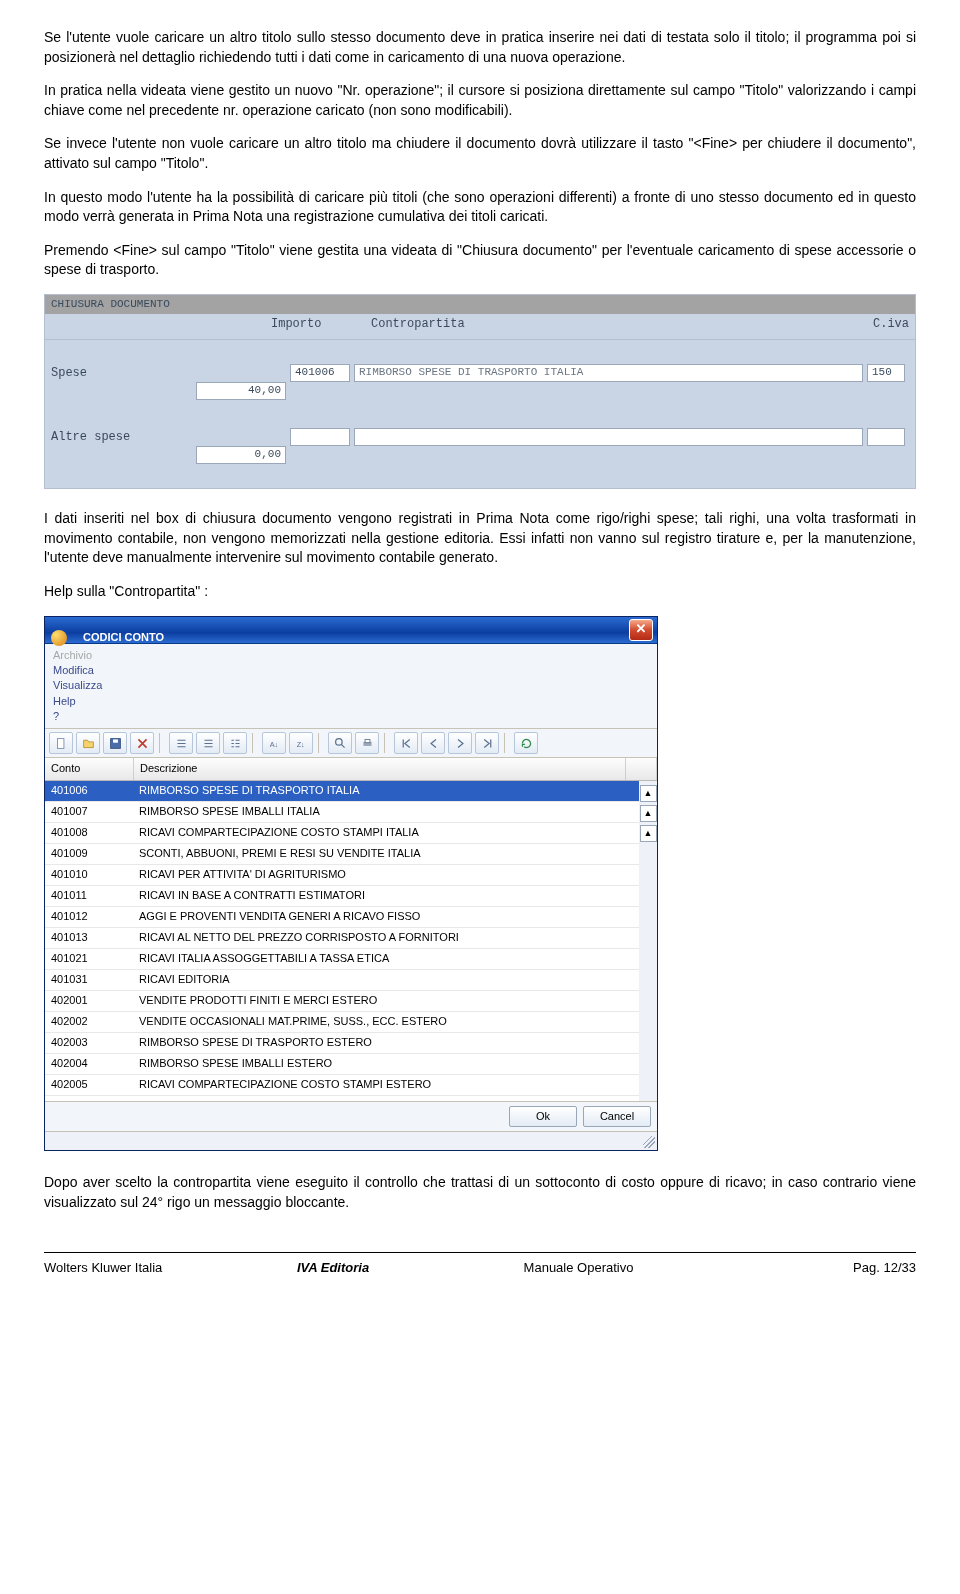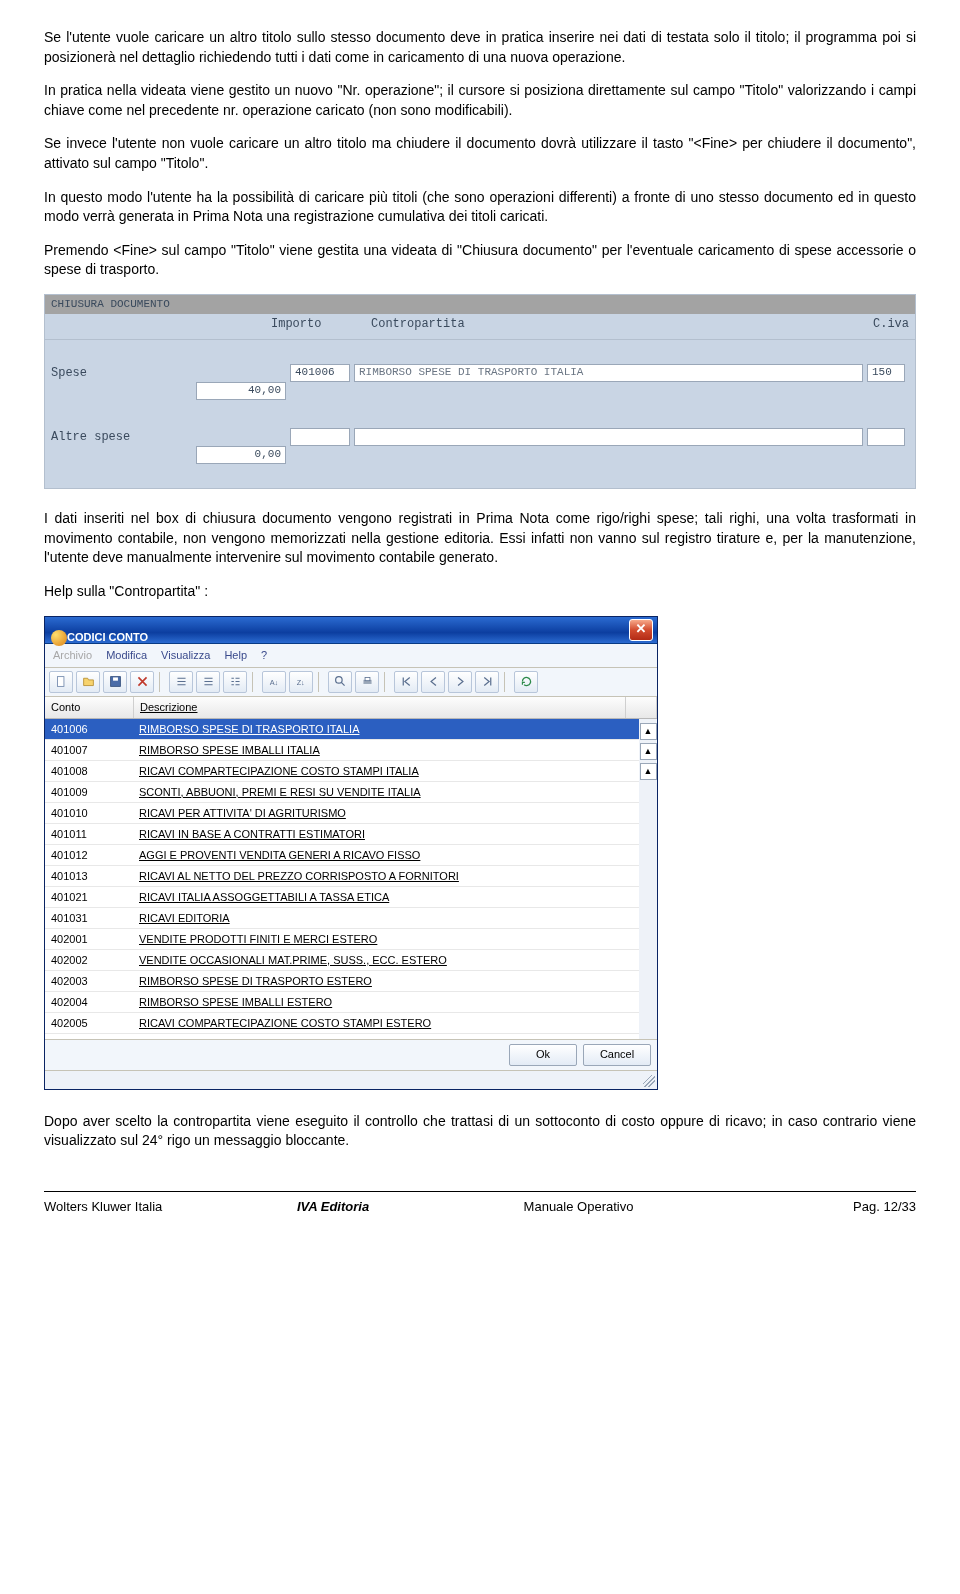--- a/index.html
+++ b/index.html
@@ -77,43 +77,43 @@
     display: flex;
     align-items: center;
     justify-content: space-between;
     height: 26px;
     background: linear-gradient(to bottom, #2b6bd1 0%, #0c3ea0 60%, #2b6bd1 100%);
     color: #fff;
     font-weight: bold;
     padding: 0 4px 0 6px;
     border-bottom: 1px solid #083a84;
   }
-  .title-left { display: flex; align-items: center; gap: 0; margin-top: 16px; }
+  .title-left { display: flex; align-items: center; gap: 16px; margin-top: 16px; }
   .app-icon {
     width: 16px; height: 16px;
     background: radial-gradient(circle at 30% 30%, #ffde6e, #e69c2f 70%);
     border-radius: 50%;
   }
   .close-btn {
     width: 22px; height: 20px;
     background: linear-gradient(to bottom, #f7a98a, #d24b2e 50%, #b32b16);
     border: 1px solid #fff;
     border-radius: 3px;
     color: #fff;
     display: flex; align-items: center; justify-content: center;
     font-weight: bold;
     font-size: 13px;
   }
   .menubar {
     display: flex;
-    gap: 14px;
     padding: 4px 8px;
     border-bottom: 1px solid #c6c3b6;
     background: #f2f6fb;
     color: #3a4a8c;
+    flex-direction: column;
   }
   .menubar .disabled { color: #a7a7a7; }
   .toolbar {
     display: flex;
     gap: 3px;
     padding: 3px 4px;
     border-bottom: 1px solid #c6c3b6;
     background: #f2f6fb;
     align-items: center;
   }
@@ -130,21 +130,21 @@
     display: flex;
     background: linear-gradient(to bottom, #fdfdfd, #e8e8e8);
     border-bottom: 1px solid #b8b8b8;
   }
   .grid-header .gc {
     padding: 3px 6px;
     border-right: 1px solid #cfcfcf;
     font-size: 11px;
   }
   .col-conto { width: 76px; }
-  .col-desc { flex: 1; text-decoration: underline; }
+  .col-desc { flex: 1; }
   .col-scroll { width: 18px; }
   .grid-body {
     display: flex;
   }
   .grid-rows { flex: 1; height: 320px; background: #fff; position: relative; overflow: hidden; }
   .grow {
     display: flex;
     height: 20px;
     align-items: center;
     border-bottom: 1px solid #e8e8e8;

